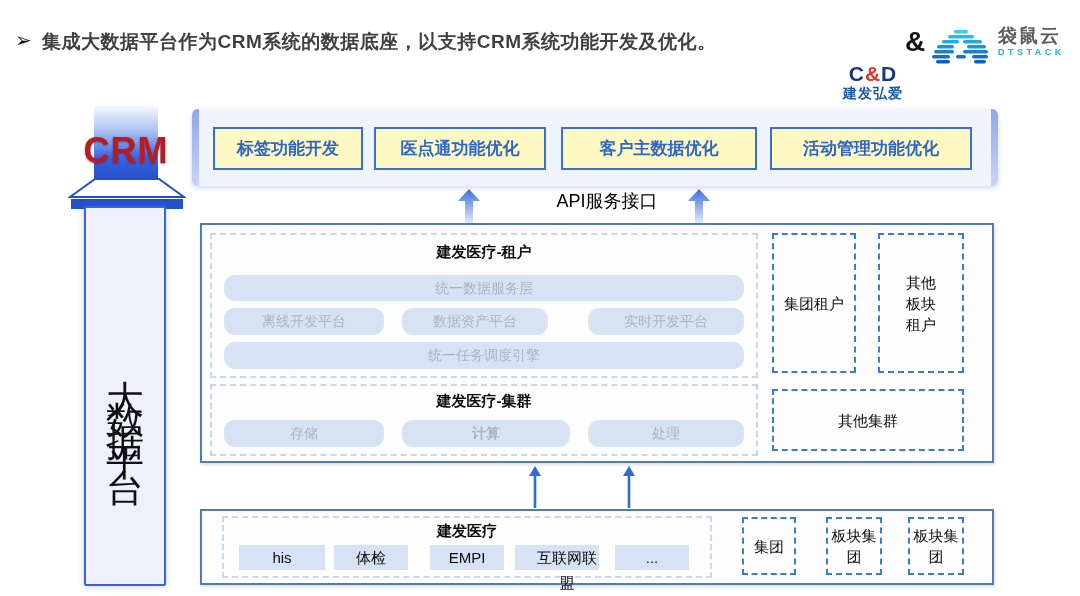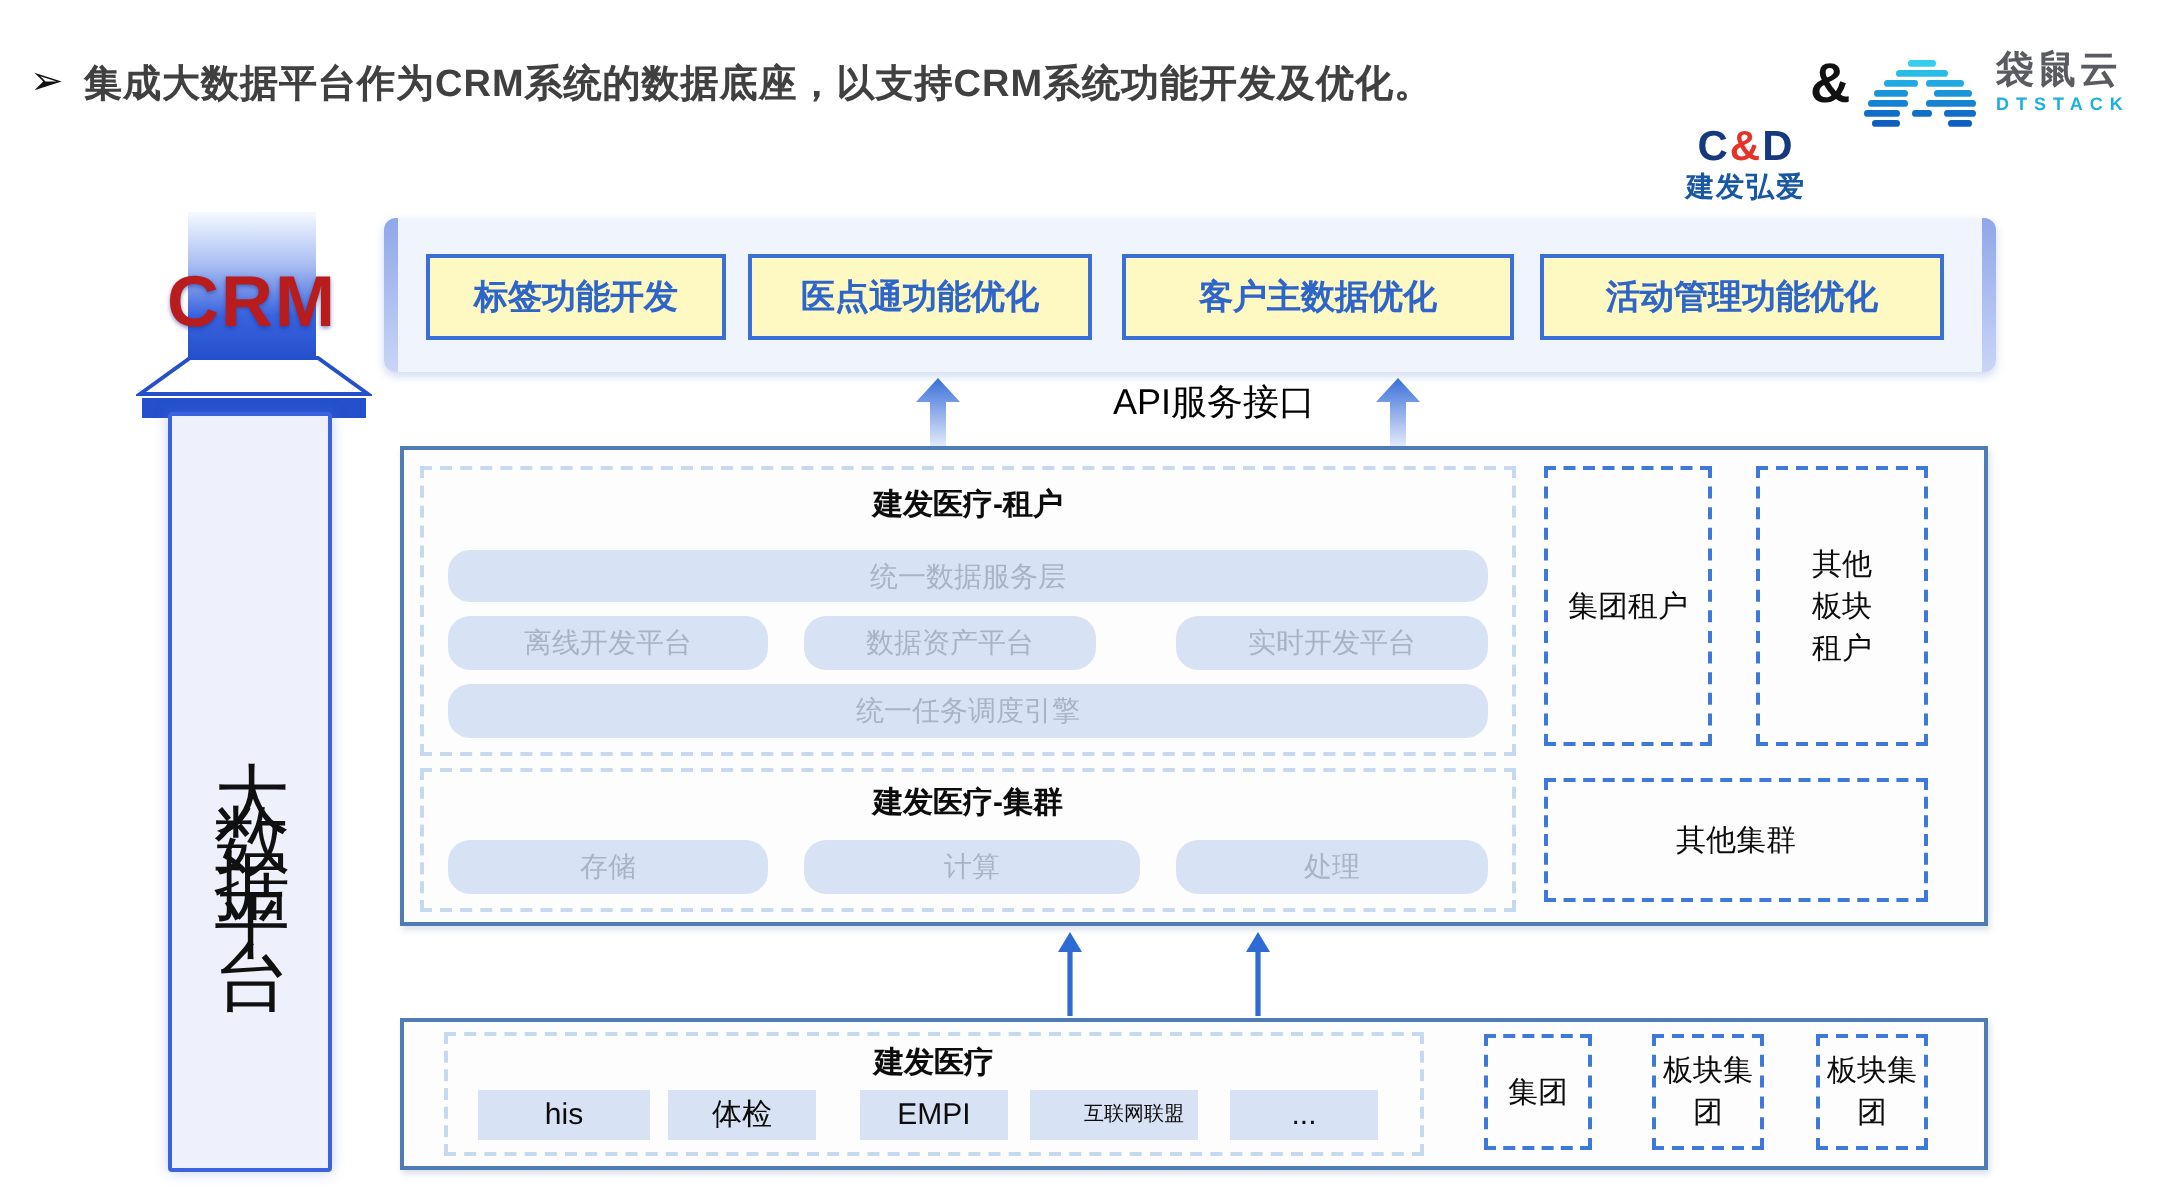--- a/index.html
+++ b/index.html
@@ -72,33 +72,33 @@
   .sec-title { position:absolute; width:100%; text-align:center; font-size:15px; font-weight:bold; color:#0c0c0c; }
 
   .fill-bar { position:absolute; background:#d7e3f4; color:#a9b3c5; font-size:14px; text-align:center;border-radius:11px; }
   .t-bar1 { left:12px; top:40px;  width:520px; height:26px; line-height:26px; }
   .t-p1   { left:12px; top:73px;  width:160px; height:27px; line-height:27px; }
   .t-p2   { left:190px; top:73px; width:146px; height:27px; line-height:27px; }
   .t-p3   { left:376px; top:73px; width:156px; height:27px; line-height:27px; }
   .t-bar2 { left:12px; top:107px; width:520px; height:27px; line-height:27px; }
 
   .c-p1 { left:12px; top:34px;  width:160px; height:27px; line-height:27px; }
-  .c-p2 { left:190px; top:34px; width:168px; height:27px; line-height:27px; }
+  .c-p2 { left:190px; top:34px; width:168px; height:27px; line-height:27px;font-weight:bold; }
   .c-p3 { left:376px; top:34px; width:156px; height:27px; line-height:27px; }
 
   .group-tenant { left:772px; top:233px; width:84px;  height:140px; }
   .other-tenant { left:878px; top:233px; width:86px;  height:140px; }
   .other-tenant span { display:block; width:36px; }
   .other-cluster{ left:772px; top:389px; width:192px; height:62px; }
 
   
   .src-item { position:absolute; top:27px; height:25px; line-height:25px; background:#d7e3f4;
     color:#0c0c0c; font-size:15px; text-align:center; }
   .s1 { left:15px;  width:86px; } .s2 { left:110px; width:74px; }
-  .s3 { left:206px; width:74px; } .s4 { left:291px; width:84px; font-size:10px;padding-left:20px; }
+  .s3 { left:206px; width:74px; } .s4 { left:291px; width:84px; font-size:15px;padding-left:20px; }
   .s5 { left:391px; width:74px; }
 
   .bgrp  { left:742px; top:517px; width:54px; height:58px; }
   .bblk1 { left:826px; top:517px; width:56px; height:58px; }
   .bblk2 { left:908px; top:517px; width:56px; height:58px; }
   .bblk1 span, .bblk2 span { display:block; width:46px; }
 
   .thin-arrow { position:absolute; top:466px; }
   .ta1 { left:528px; } .ta2 { left:622px; }
 </style>

